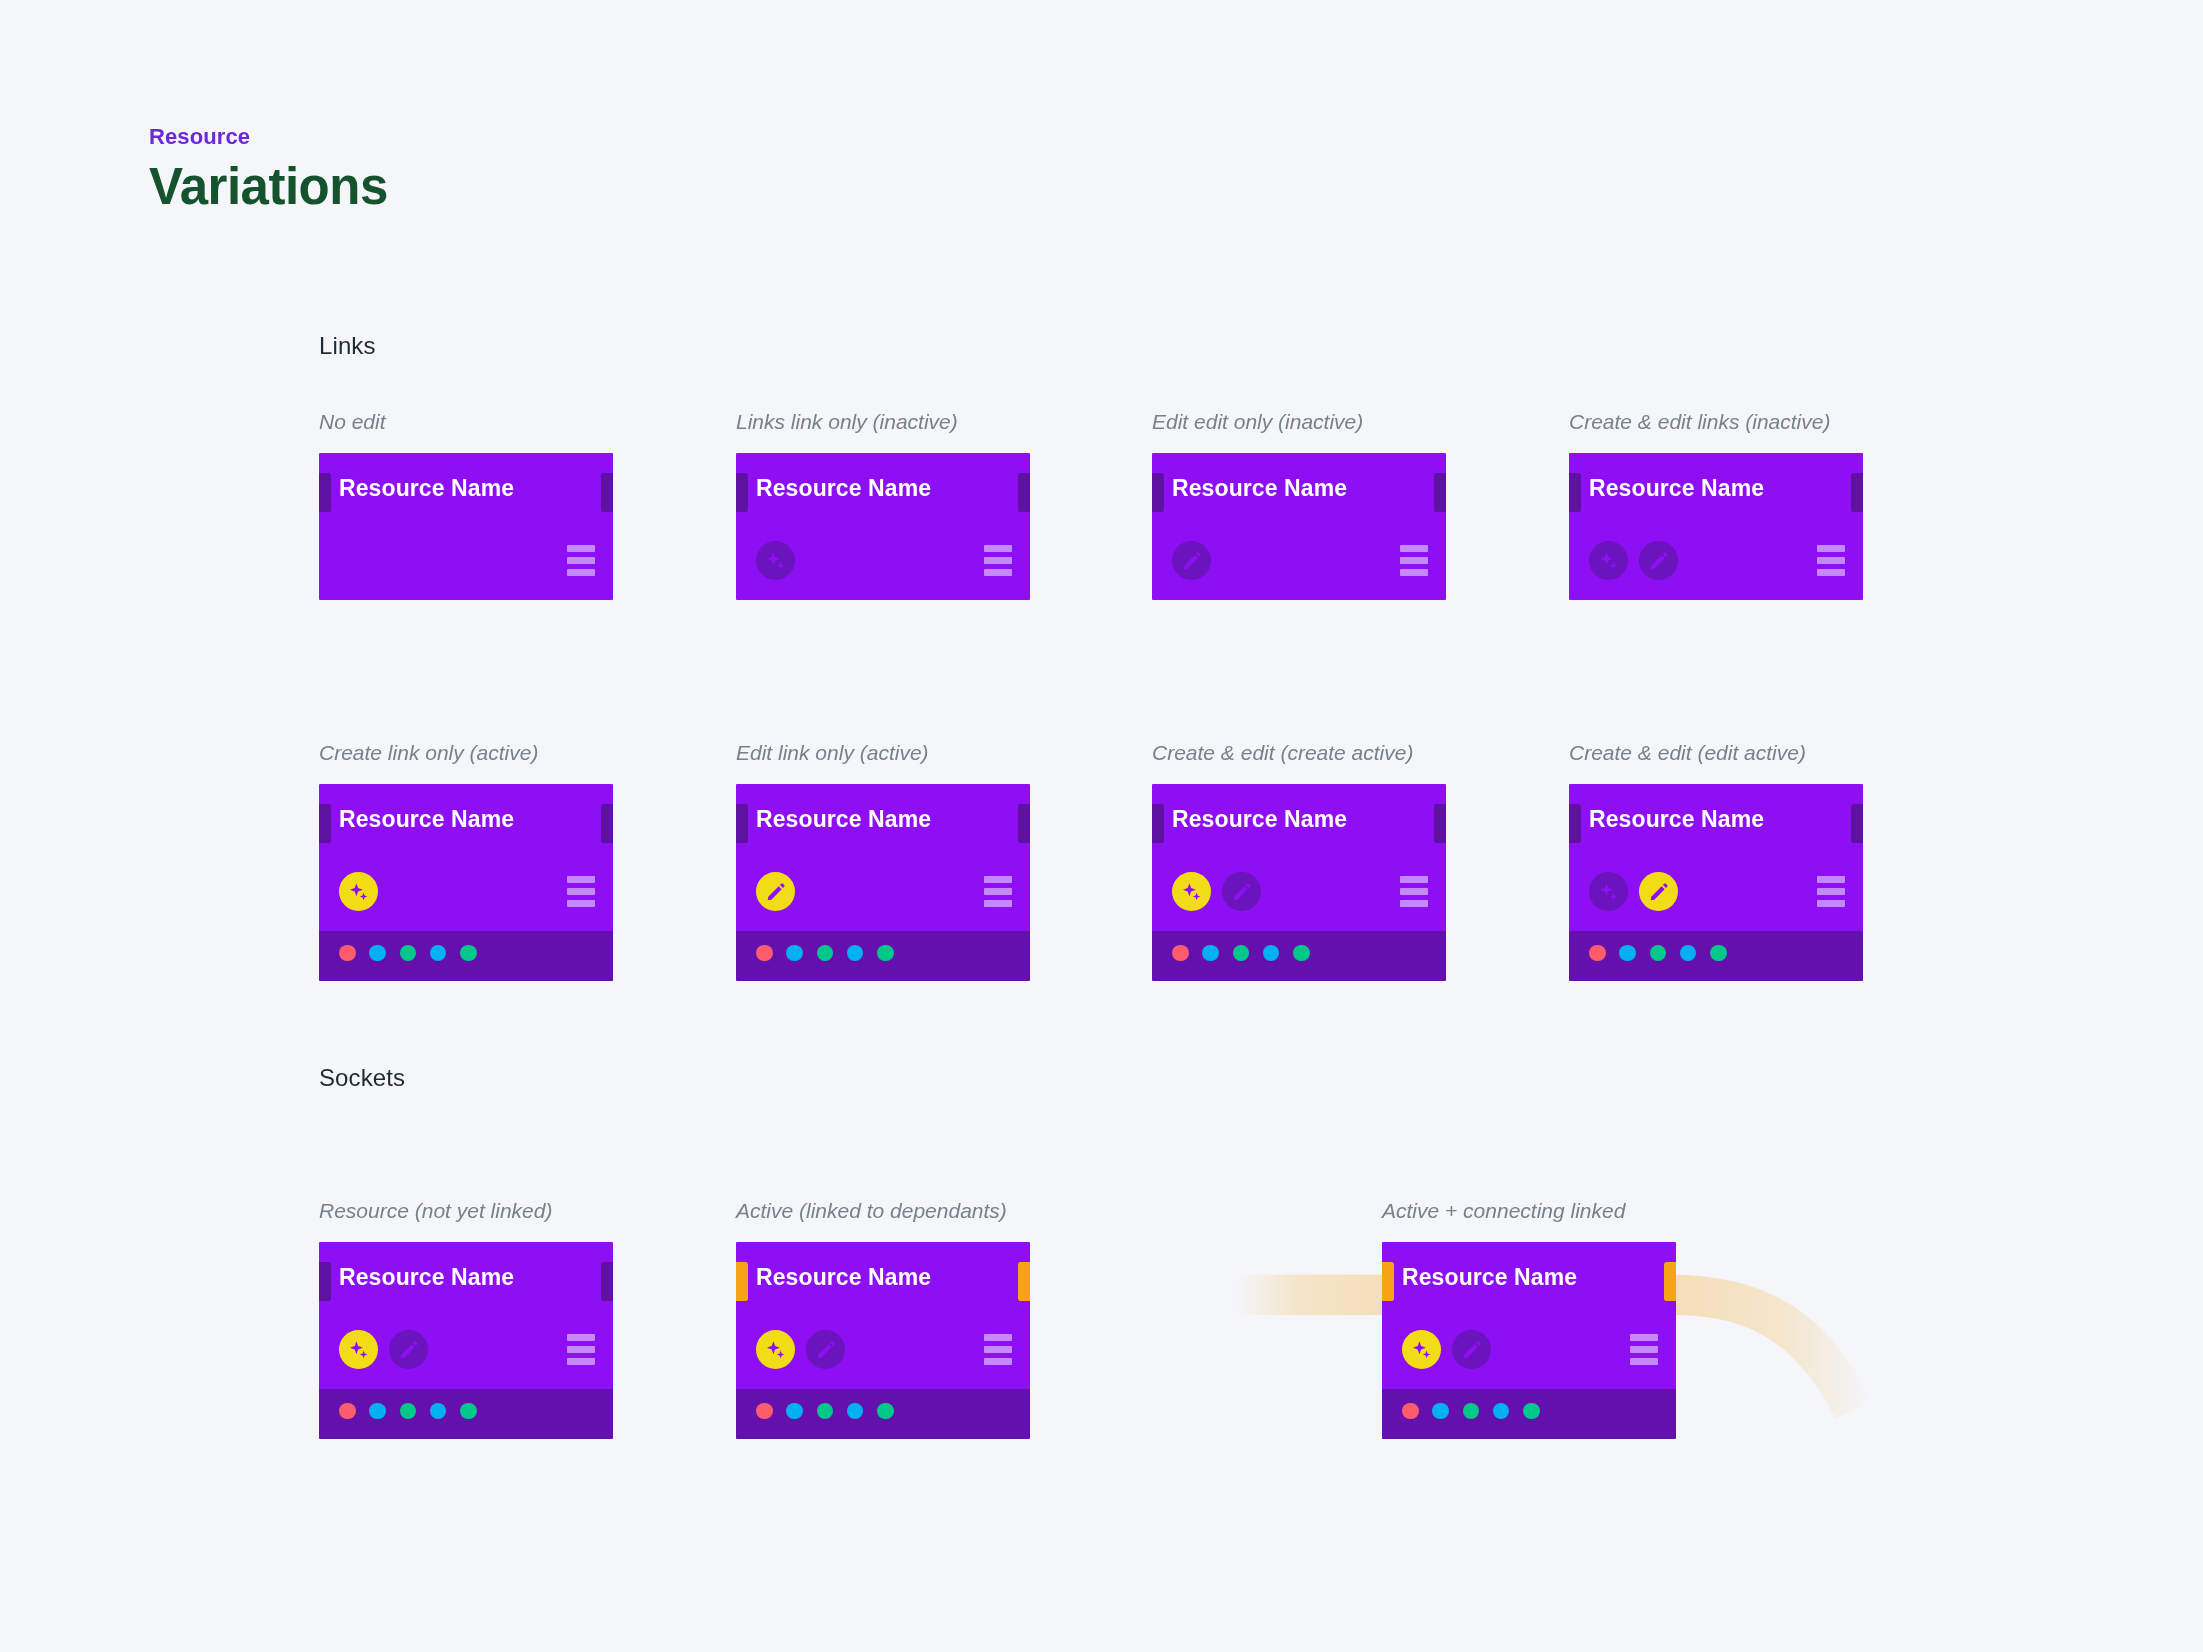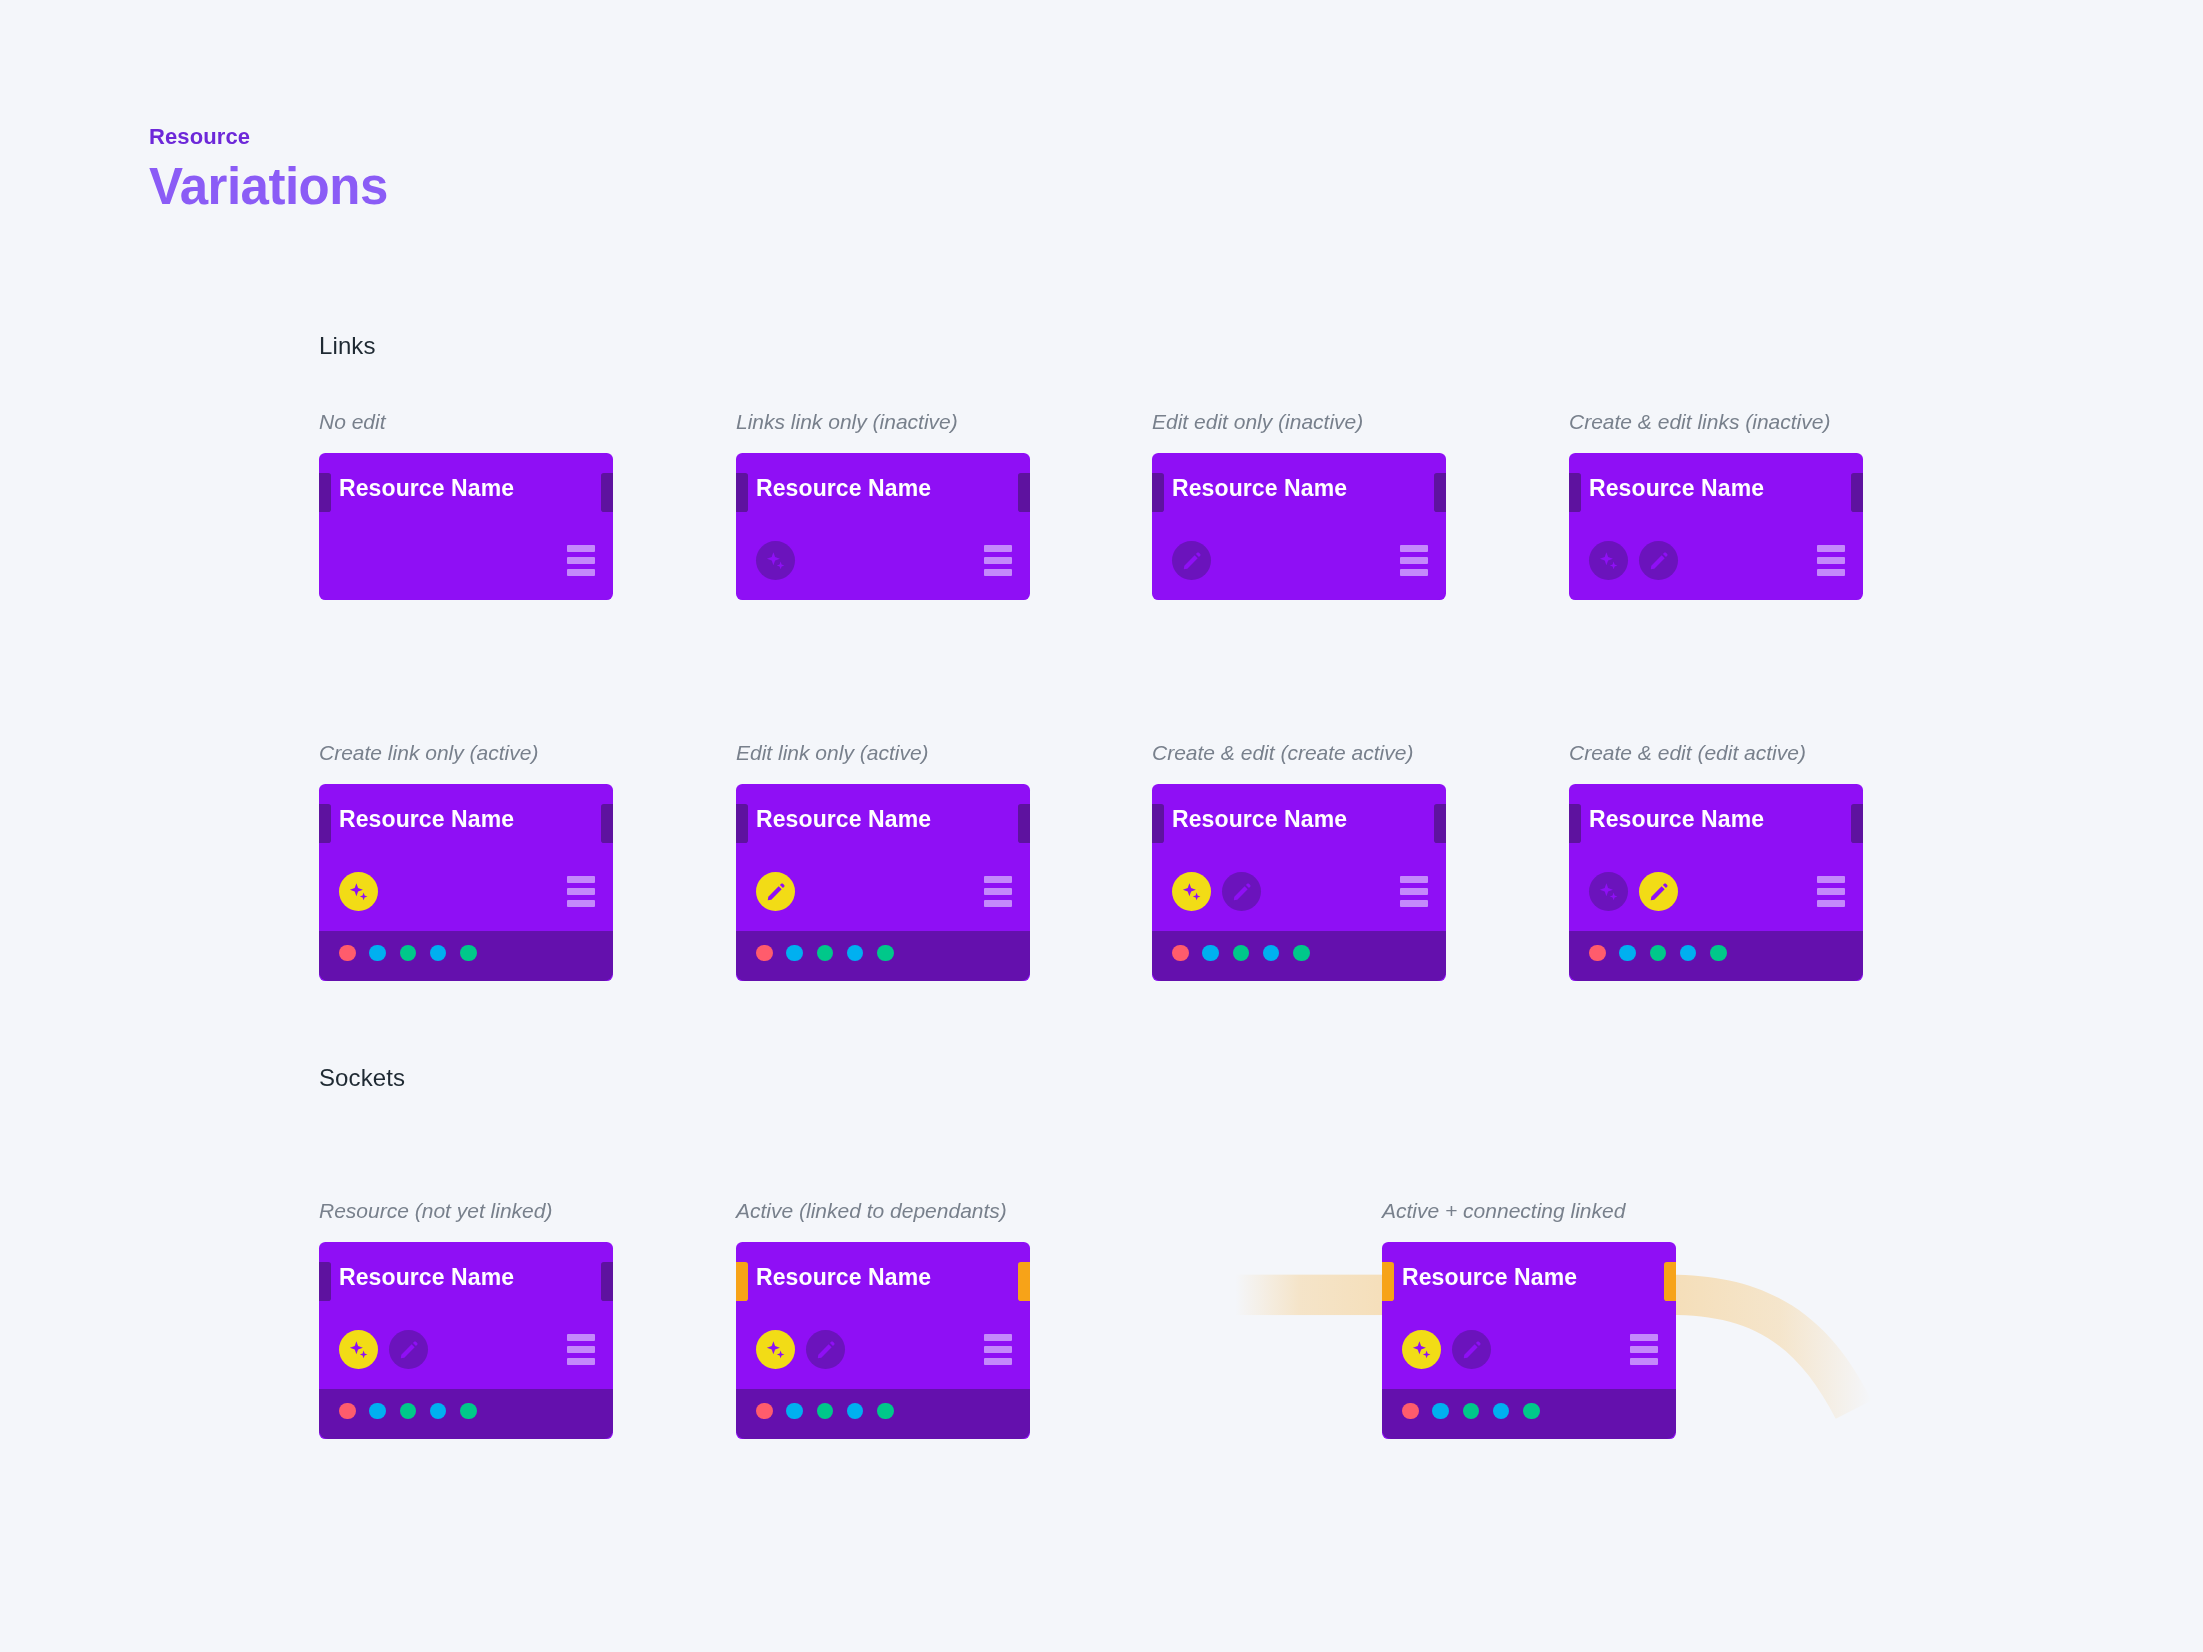--- a/index.html
+++ b/index.html
@@ -18,21 +18,21 @@
   .eyebrow {
     font-size: 22px;
     font-weight: 700;
     color: #6d28d9;
     letter-spacing: 0.1px;
     line-height: 1.2;
   }
   .page-title {
     font-size: 51px;
     font-weight: 700;
-    color: #8b5cf6;
+    color: #14532d;
     letter-spacing: -0.5px;
     line-height: 1.15;
     margin-top: 7.3px;
   }
 
   
   .section-title {
     position: absolute;
     font-size: 24px;
     font-weight: 400;
@@ -65,21 +65,21 @@
     height: 147px;
     background: #8f0ff5;
     border-radius: 6.4px;
     overflow: visible;
   }
   .card.tall { height: 197px; }
 
   .card-body {
     position: absolute;
     inset: 0;
-    border-radius: 9px;
+    border-radius: 1px;
     background: #8f0ff5;
     overflow: hidden;
     padding-left: 24px;
   }
   .card.tall .card-body {
     background:
       linear-gradient(to bottom,
         #8f0ff5 0,
         #8f0ff5 147px,
         #6410ad 147px,

